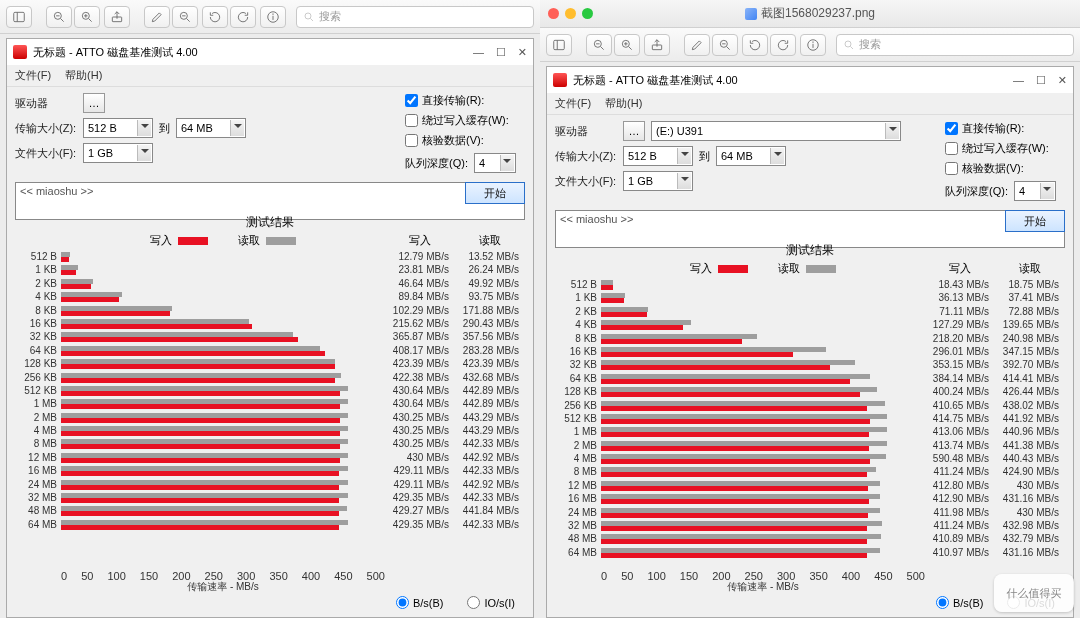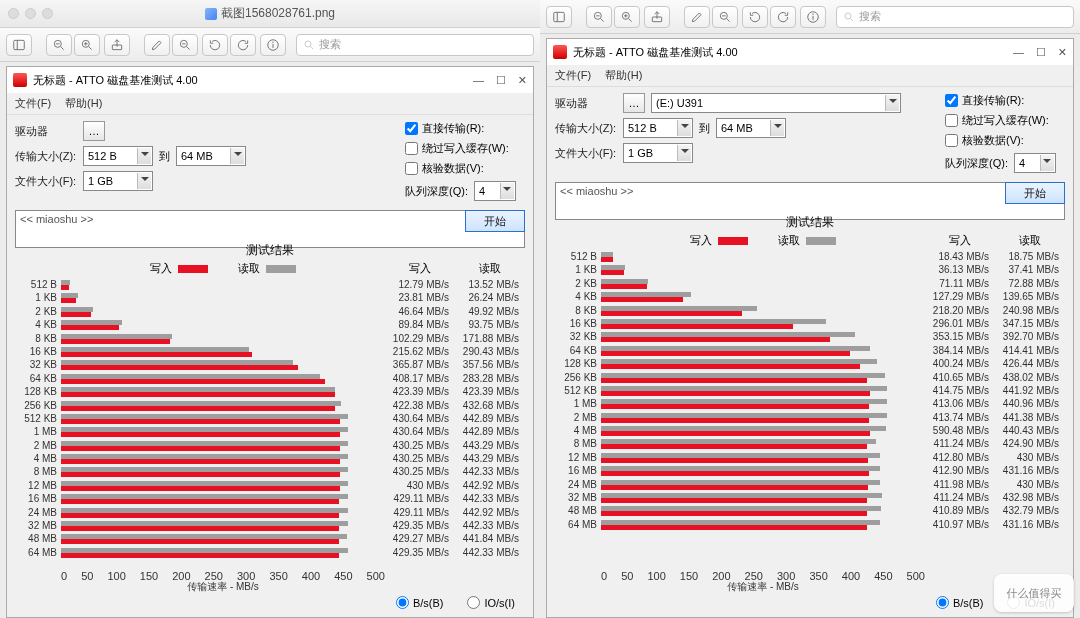--- a/index.html
+++ b/index.html
@@ -69,28 +69,20 @@
 .watermark{position:absolute;right:6px;bottom:6px;width:80px;height:38px;background:rgba(255,255,255,.85);border-radius:8px;display:flex;align-items:center;justify-content:center;color:#888;font-size:10px;box-shadow:0 1px 3px rgba(0,0,0,.2)}
 .head-row{display:flex}
 .head-row .spacer{width:46px}
 .head-row .chart-space{flex:1}
 </style>
 </head>
 <body>
 
 <div class="dual" id="root">
     <div class="pane">
-  <div class="mac-tb">
-  <div class="traffic">
-   <div class="tl d"></div>
-   <div class="tl d"></div>
-   <div class="tl d"></div>
-  </div>
-  <div class="mac-title"><span class="ico"></span>截图1568028761.png</div>
- </div>
  <div class="mac-tools">
   <div class="tbtn">
           <svg viewBox="0 0 24 24">
             <rect x="3" y="4" width="18" height="16" rx="2"></rect>
             <line x1="9" y1="4" x2="9" y2="20"></line>
           </svg>
         </div>
   <div style="width:6px"></div>
   <div class="tgroup">
    <div class="tbtn">
@@ -418,20 +410,28 @@
             <div class="albl">传输速率 - MB/s</div>
           </div>
     <div class="radio-row">
      <label><input type="radio" checked="" style="">B/s(B)</label>
      <label><input type="radio" style="">IO/s(I)</label>
     </div>
    </div>
   </div>
  </div>
     <div class="pane">
+  <div class="mac-tb">
+  <div class="traffic">
+   <div class="tl r"></div>
+   <div class="tl y"></div>
+   <div class="tl g"></div>
+  </div>
+  <div class="mac-title"><span class="ico"></span>截图1568029237.png</div>
+ </div>
  <div class="mac-tools">
   <div class="tbtn">
           <svg viewBox="0 0 24 24">
             <rect x="3" y="4" width="18" height="16" rx="2"></rect>
             <line x1="9" y1="4" x2="9" y2="20"></line>
           </svg>
         </div>
   <div style="width:6px"></div>
   <div class="tgroup">
    <div class="tbtn">

